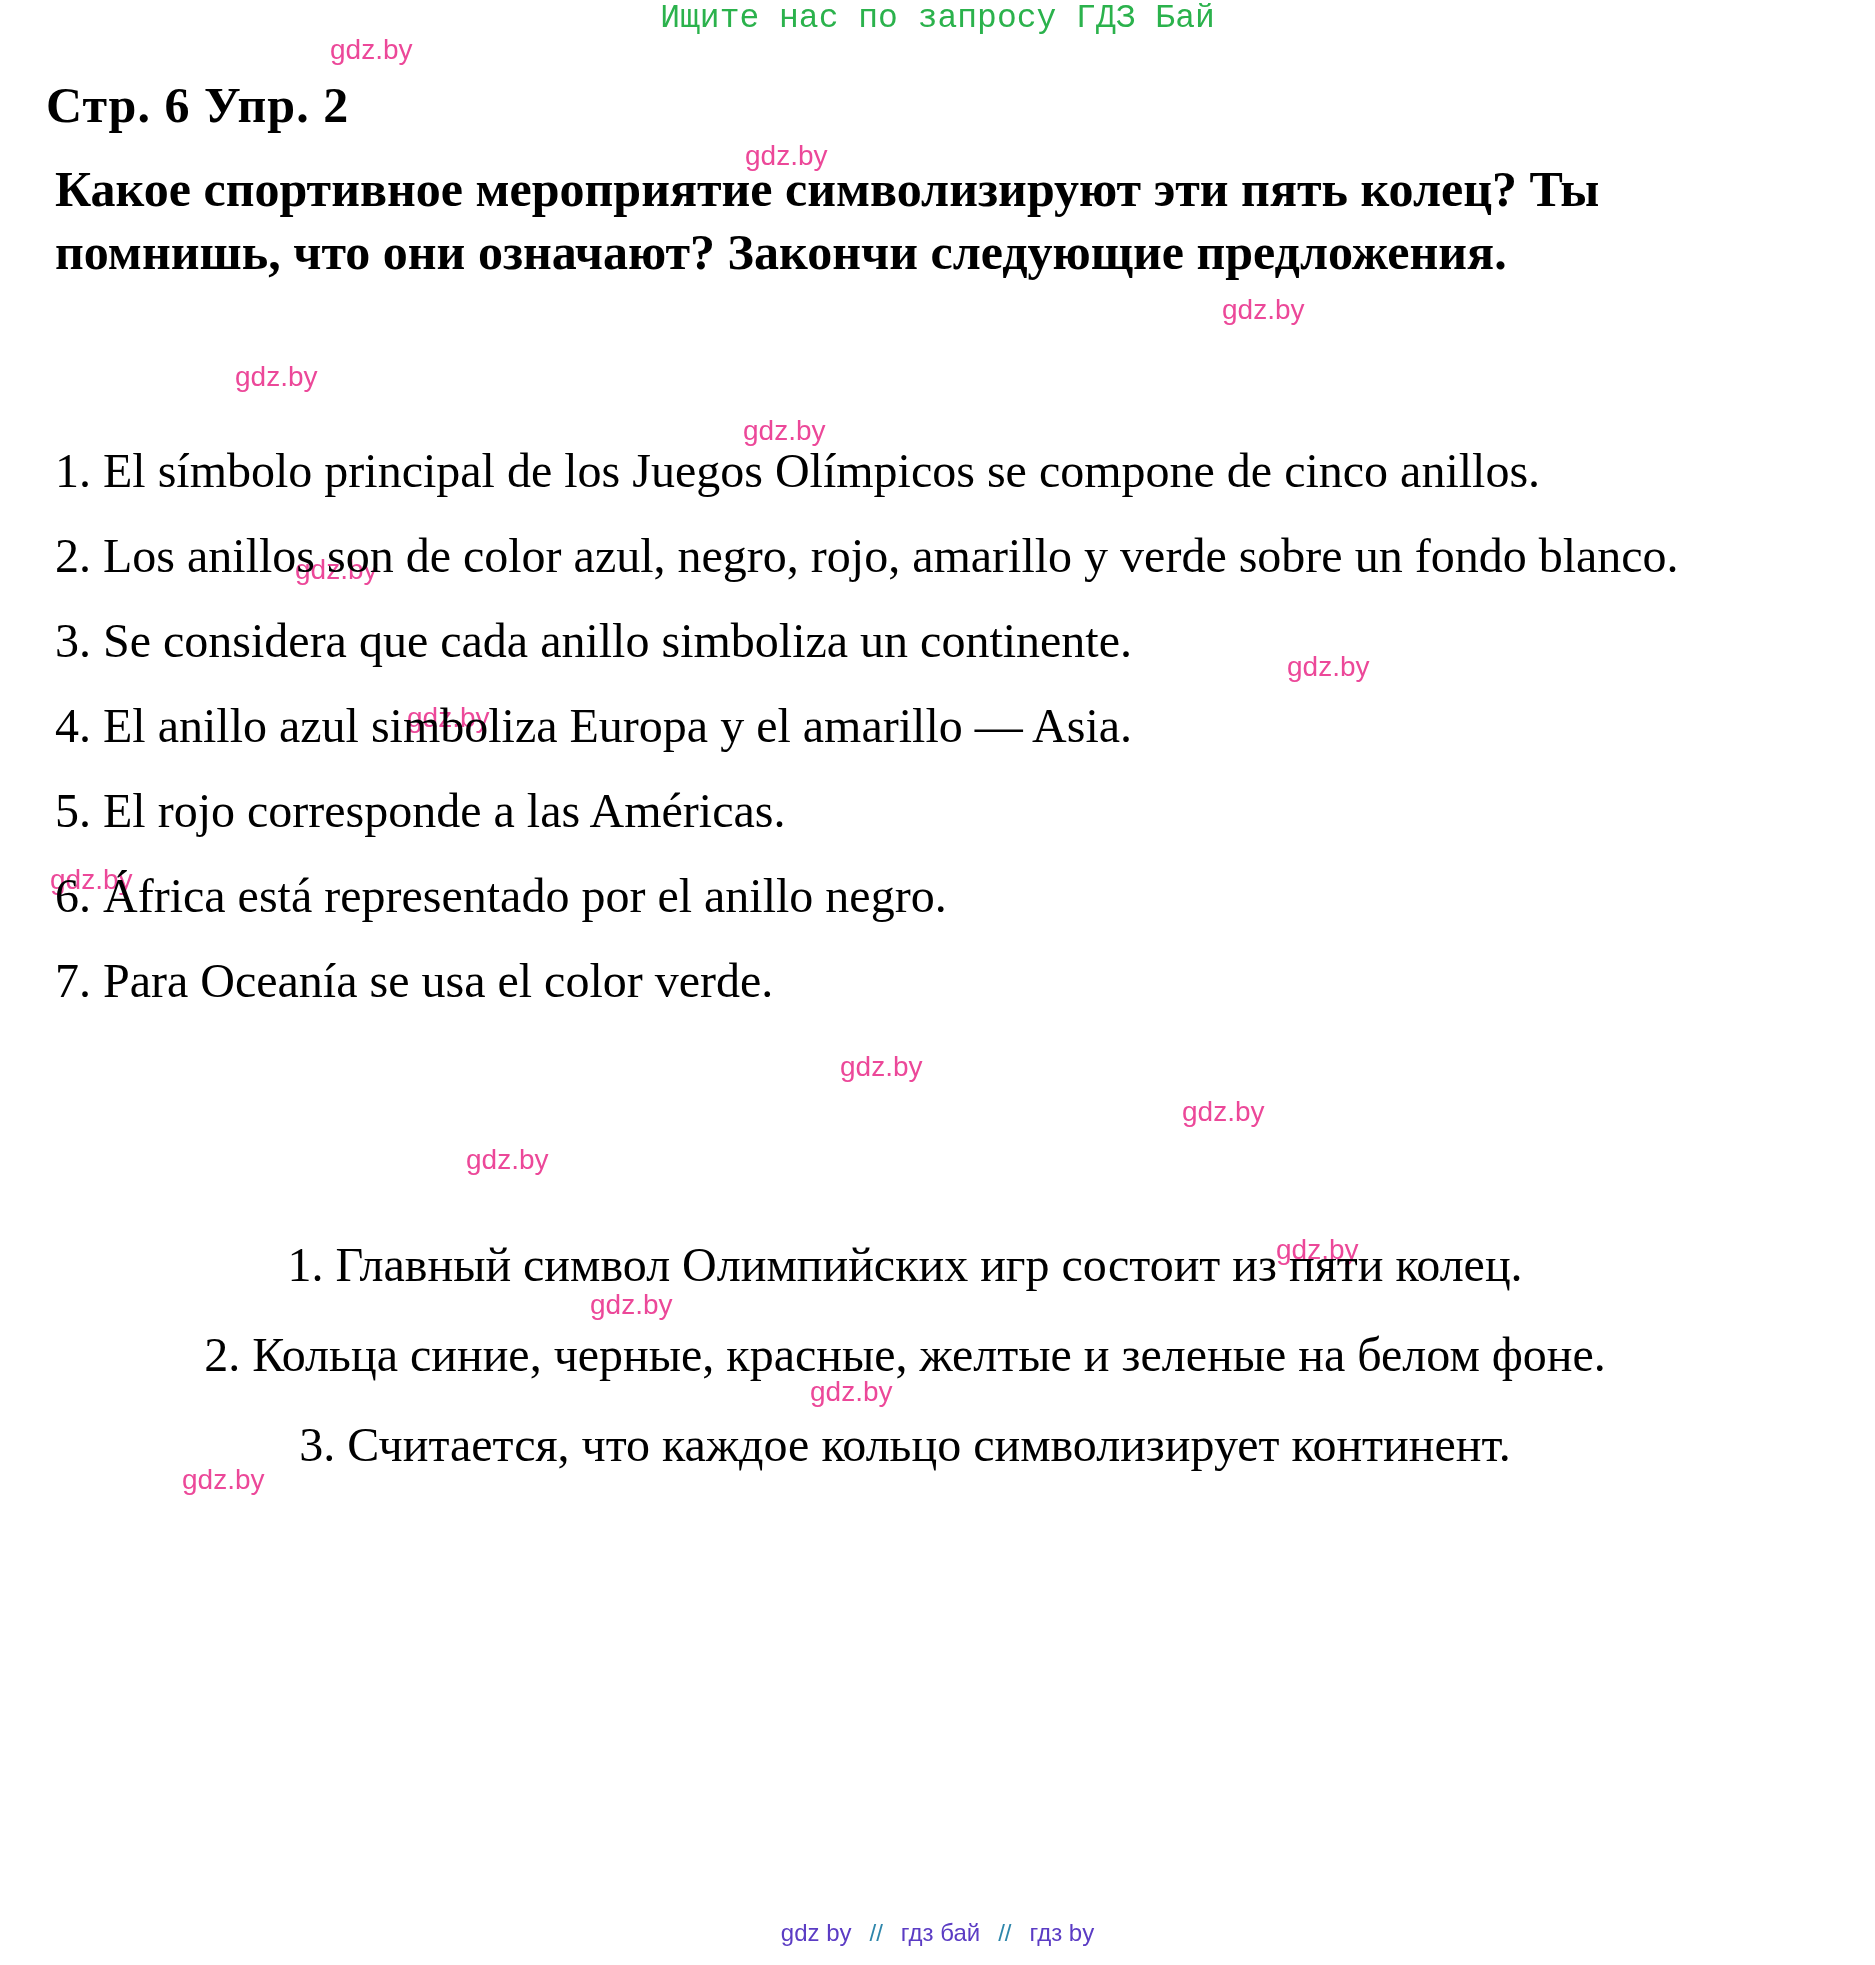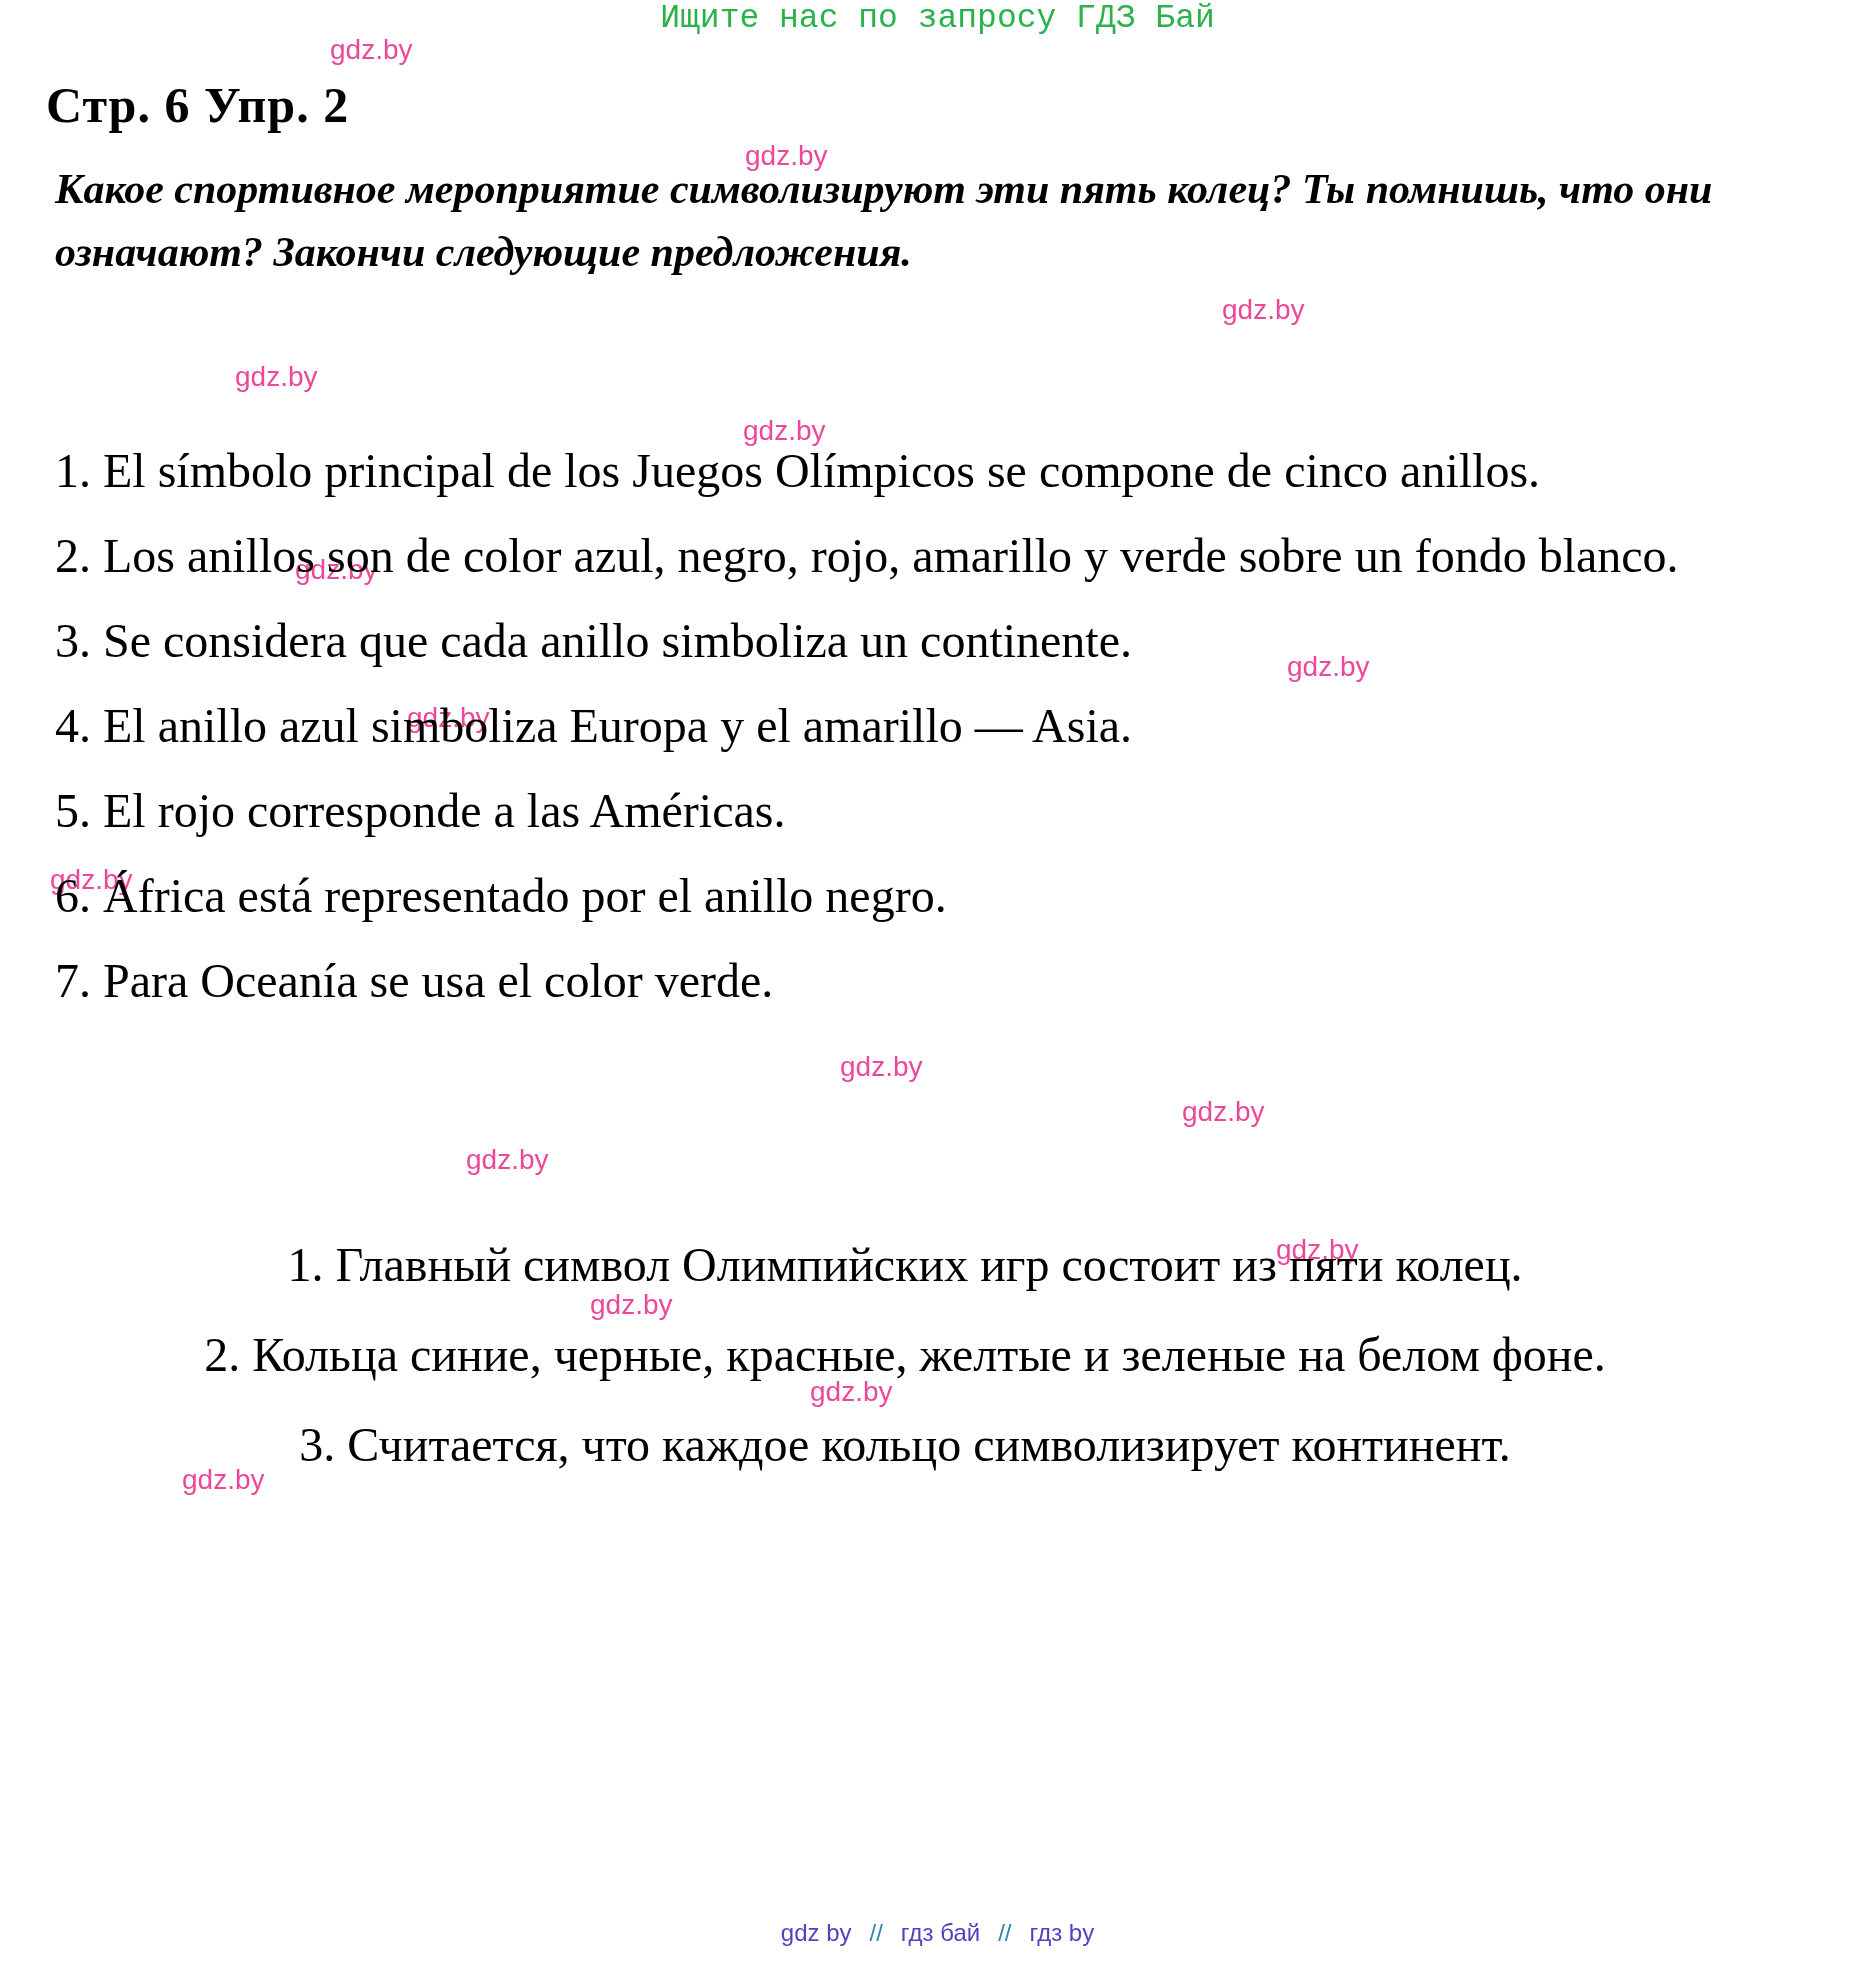--- a/index.html
+++ b/index.html
@@ -45,24 +45,23 @@
     font-size: 50px;
     font-weight: bold;
     letter-spacing: 1px;
   }
 
   .task {
     position: absolute;
     left: 55px;
     top: 158px;
     width: 1745px;
-    font-size: 42px;
+    font-size: 50px;
     font-weight: bold;
     line-height: 63px;
-    font-style: italic;
   }
 
   .list {
     position: absolute;
     left: 55px;
     width: 1700px;
     font-size: 48px;
     line-height: 66px;
   }
   .list .sentence {

